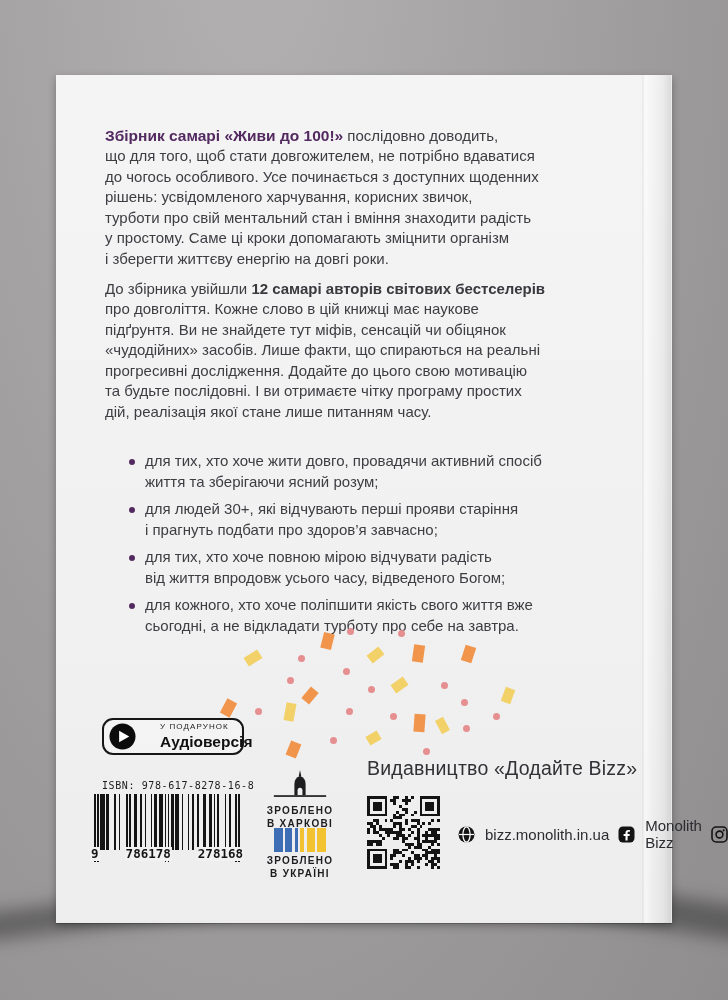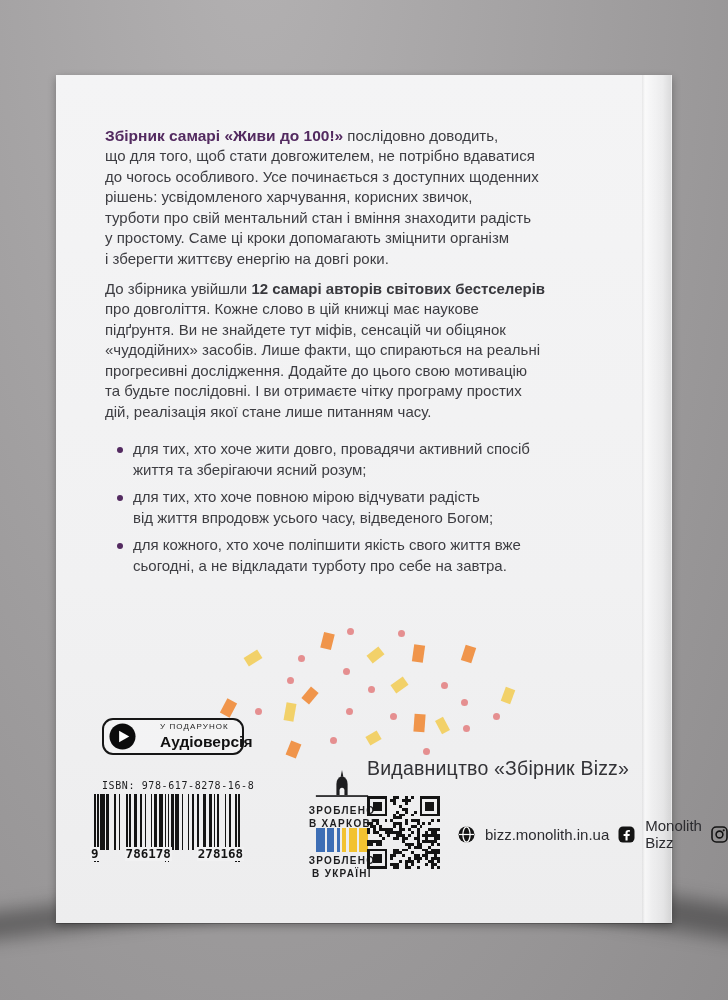--- a/index.html
+++ b/index.html
@@ -19,21 +19,21 @@
   }
   .spine{
     position:absolute;top:0;right:0;width:30px;height:100%;
     background:linear-gradient(to right, rgba(0,0,0,.055) 0, rgba(255,255,255,.55) 10%, rgba(0,0,0,0) 35%, rgba(0,0,0,.035) 70%, rgba(0,0,0,.10) 96%, rgba(255,255,255,.45) 100%);
   }
   .para{position:absolute;left:49px;width:486px;font-size:15px;line-height:20.5px;color:#3d3d42;white-space:pre-line;}
   .p1{top:30px;} .p2{top:183px;}
   .para b{font-weight:bold;color:#39393e;}
   .para b.accent{color:var(--accent);font-size:15.5px;}
   .aud-head{position:absolute;left:49px;top:334px;margin:0;font-size:16.5px;font-weight:bold;color:var(--accent);}
-  .aud-list{position:absolute;left:49px;top:364px;width:486px;margin:0;padding:0;list-style:none;}
+  .aud-list{position:absolute;left:49px;top:364px;width:486px;margin:12px;padding:0;list-style:none;}
   .aud-list li{
     position:relative;padding-left:28px;margin-bottom:7px;
     font-size:15px;line-height:20.5px;color:#3d3d42;white-space:pre-line;
   }
   .aud-list li::before{
     content:"";position:absolute;left:12px;top:7.5px;width:6px;height:6px;border-radius:50%;
     background:var(--accent);
   }
   .confetti{position:absolute;inset:0;pointer-events:none;}
   .cf{position:absolute;}
@@ -51,21 +51,21 @@
     position:absolute;left:46px;top:705px;
     font-family:"DejaVu Sans Mono",monospace;font-size:10px;letter-spacing:.6px;color:#1c1c1e;
   }
   .barcode{position:absolute;left:38px;top:719px;width:146px;height:82px;}
   .barcode svg{display:block;}
   .bc-digits{
     position:absolute;left:-4px;top:53px;width:154px;display:flex;justify-content:space-between;
     font-family:"DejaVu Sans Mono",monospace;font-size:12.5px;font-weight:bold;color:#141414;
   }
   .bc-digits span{background:#f1f1f2;padding:0 1px;line-height:14px;}
-  .badge{position:absolute;left:184px;width:120px;text-align:center;padding-left:42px;}
+  .badge{position:absolute;left:184px;width:120px;text-align:center;}
   .badge-kh{top:695px;} .badge-ua{top:753px;}
   .badge-text{
     font-size:10px;font-weight:bold;letter-spacing:1.3px;color:#1d1d1f;
     line-height:12.5px;white-space:pre-line;margin-top:3px;
   }
   .ua-bars{display:flex;justify-content:center;align-items:stretch;gap:2.5px;height:24px;}
   .ua-bars i{display:block;}
   .publisher{position:absolute;left:311px;top:682px;width:290px;}
   .pub-title{font-size:19.5px;color:#323236;letter-spacing:.2px;}
   .pub-row{display:flex;margin-top:16px;}
@@ -100,20 +100,22 @@
 підґрунтя. Ви не знайдете тут міфів, сенсацій чи обіцянок
 «чудодійних» засобів. Лише факти, що спираються на реальні
 прогресивні дослідження. Додайте до цього свою мотивацію
 та будьте послідовні. І ви отримаєте чітку програму простих
 дій, реалізація якої стане лише питанням часу.</span>
   </div>
 
   <ul class="aud-list" id="audList">
       <li>для тих, хто хоче жити довго, провадячи активний спосіб
 життя та зберігаючи ясний розум;</li>
+      <li>для людей 30+, які відчувають перші прояви старіння
+і прагнуть подбати про здоров’я завчасно;</li>
       <li>для тих, хто хоче повною мірою відчувати радість
 від життя впродовж усього часу, відведеного Богом;</li>
       <li>для кожного, хто хоче поліпшити якість свого життя вже
 сьогодні, а не відкладати турботу про себе на завтра.</li>
     </ul>
 
   <div class="confetti" id="confetti">
       <div class="cf rect" style="left: 167px; top: 625px; width: 11px; height: 16px; background: rgb(240, 149, 75); transform: rotate(28deg);"></div>
       <div class="cf rect" style="left: 189px; top: 578px; width: 16px; height: 10px; background: rgb(242, 209, 105); transform: rotate(-32deg);"></div>
       <div class="cf rect" style="left: 266px; top: 558px; width: 11px; height: 16px; background: rgb(240, 149, 75); transform: rotate(14deg);"></div>
@@ -227,21 +229,21 @@
         <i style="width: 3px; background: rgb(61, 110, 181);"></i>
         <i style="width: 4px; background: rgb(242, 194, 48);"></i>
         <i style="width: 8px; background: rgb(242, 194, 48);"></i>
         <i style="width: 9px; background: rgb(242, 194, 48);"></i>
       </div>
     <div class="badge-text">ЗРОБЛЕНО
 В УКРАЇНІ</div>
   </div>
 
   <div class="publisher">
-    <div class="pub-title">Видавництво «Збірник Bizz»</div>
+    <div class="pub-title">Видавництво «Додайте Bizz»</div>
     <div class="pub-row">
       <svg class="qr" id="qrSvg" viewBox="0 0 25 25" shape-rendering="crispEdges">
           <rect x="9" y="0" width="1" height="1" fill="#141414"></rect>
           <rect x="10" y="0" width="1" height="1" fill="#141414"></rect>
           <rect x="13" y="0" width="1" height="1" fill="#141414"></rect>
           <rect x="15" y="0" width="1" height="1" fill="#141414"></rect>
           <rect x="8" y="1" width="1" height="1" fill="#141414"></rect>
           <rect x="9" y="1" width="1" height="1" fill="#141414"></rect>
           <rect x="12" y="1" width="1" height="1" fill="#141414"></rect>
           <rect x="13" y="1" width="1" height="1" fill="#141414"></rect>

